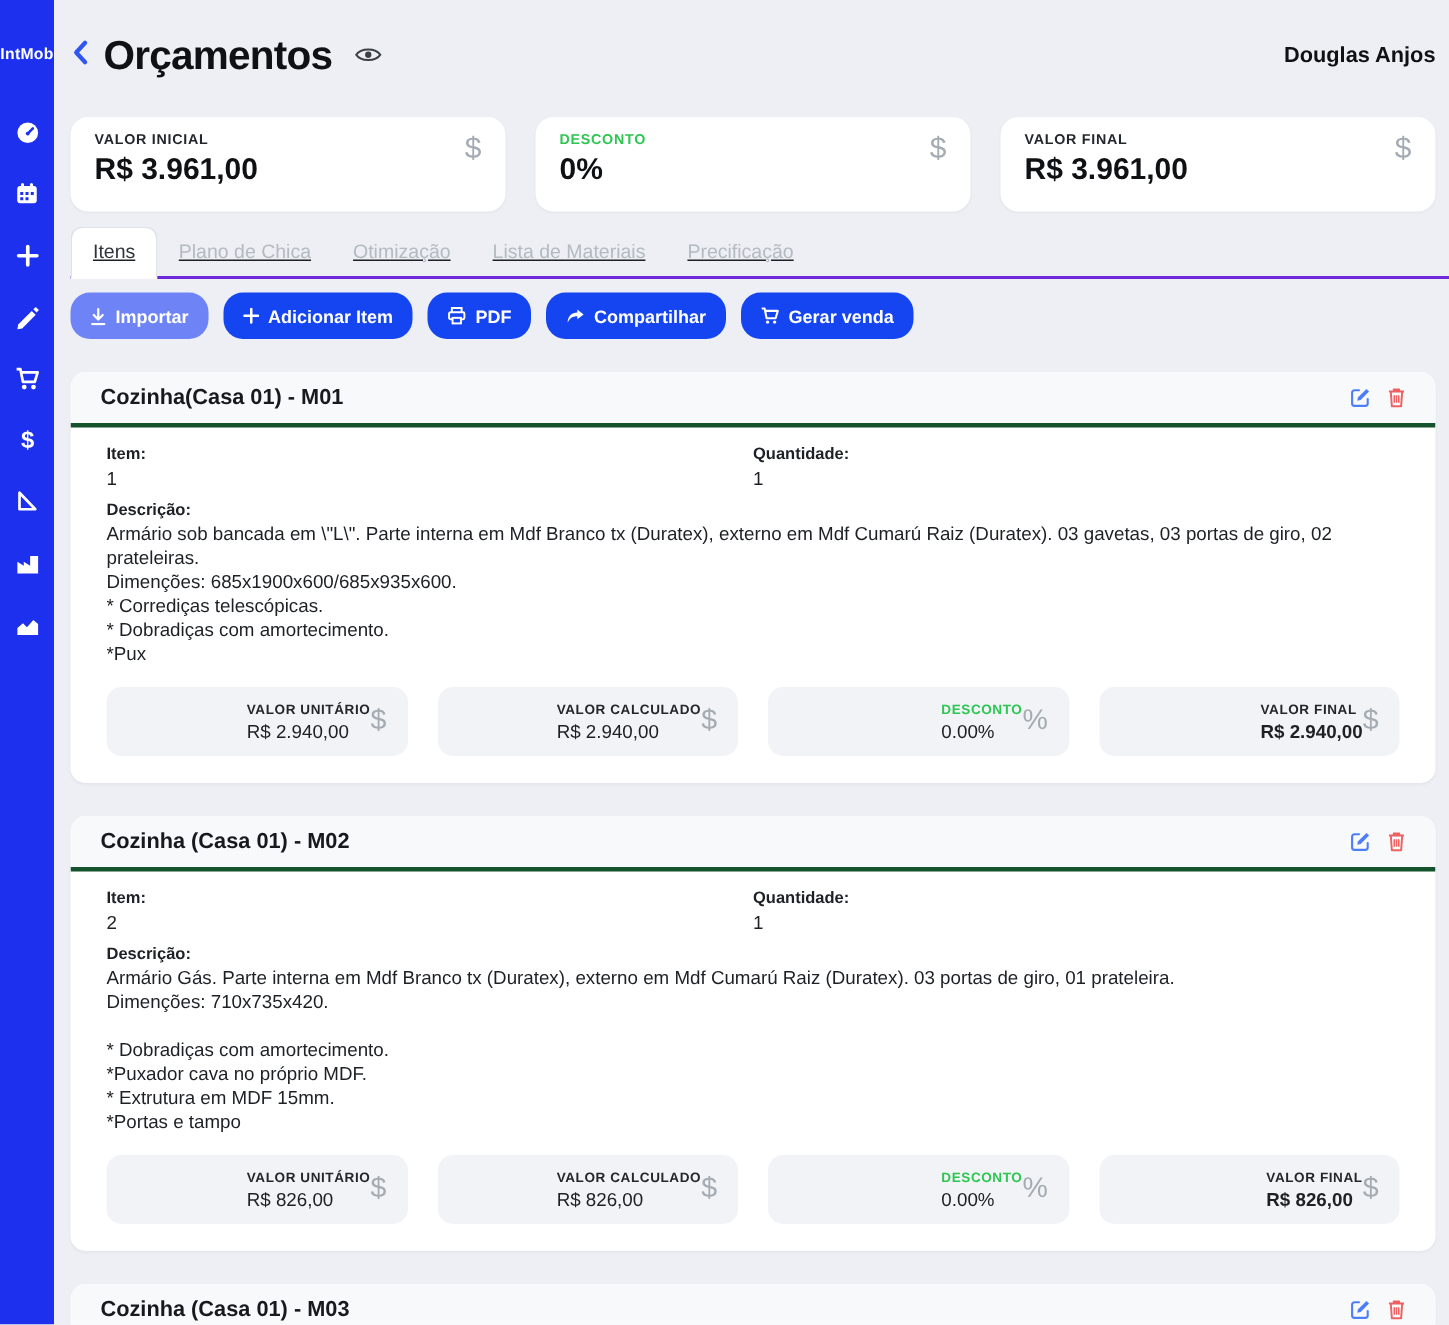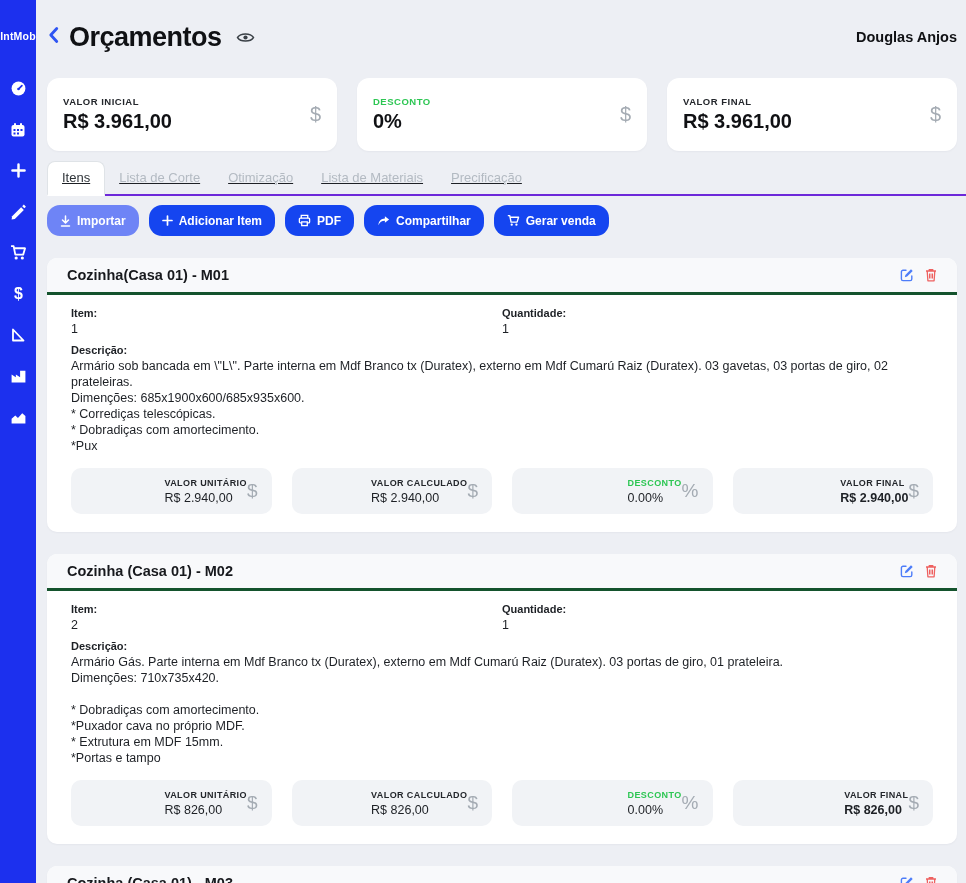--- a/index.html
+++ b/index.html
@@ -25,22 +25,22 @@
   .project-select { width:322px; height:34px; background:#fff; border:1px solid #e2e5ea;
     border-radius:17px; display:flex; align-items:center; justify-content:center;
     font-size:12.5px; color:#14161a; position:relative; cursor:pointer;
     box-shadow:0 1px 2px rgba(16,24,40,.04); }
   .project-select .sel-chev { position:absolute; right:13px; top:13px; }
   .edit-btn { width:37px; height:33px; border-radius:11px; background:#1545f0; border:none;
     margin-left:15px; display:flex; align-items:center; justify-content:center; cursor:pointer; }
   .user-name { font-size:14.5px; font-weight:700; color:#101114; }
   
   .cards-row { display:grid; grid-template-columns:repeat(3,1fr); gap:20px; margin-top:4px; }
-  .scard { background:#fff; border-radius:12px; height:73px; padding:10px 16px;
-    display:flex; justify-content:space-between; align-items:center;
+  .scard { background:#fff; border-radius:12px; height:63px; padding:10px 16px;
+    display:flex; justify-content:space-between; align-items:flex-start;
     box-shadow:0 1px 2px rgba(16,24,40,.04); }
   .scard-label { font-size:9.5px; font-weight:700; letter-spacing:.5px; color:#23262b; }
   .scard-label.green { color:#2dc653; }
   .scard-value { font-size:20px; font-weight:800; color:#101114; margin-top:3px; }
   .scard-glyph { font-size:20px; color:#a4abb3; }
   
   .tabs { margin-top:10px; display:flex; align-items:flex-end; border-bottom:2px solid #6d28d9; margin-right:-9px;text-decoration:underline; }
   .tab { padding:8px 14px 9px; font-size:13px; color:#b3bac2; cursor:pointer; }
   .tab.active { background:#fff; border:1px solid #dfe3e7; border-bottom:2px solid #fff;
     margin-bottom:-2px; border-radius:8px 8px 0 0; color:#2e3338; }
@@ -179,21 +179,21 @@
       <div>
         <div class="scard-label">VALOR FINAL</div>
         <div class="scard-value">R$ 3.961,00</div>
       </div>
       <div class="scard-glyph">$</div>
     </div>
   </div>
 
   <div class="tabs">
     <div class="tab active">Itens</div>
-    <div class="tab">Lista de Corte</div>
+    <div class="tab">Plano de Chica</div>
     <div class="tab">Otimização</div>
     <div class="tab">Lista de Materiais</div>
     <div class="tab">Precificação</div>
   </div>
 
   <div class="toolbar">
     <button class="btn light">
       <span class="bicon">
           <svg width="11" height="12" viewBox="0 0 11 12">
             <path d="M5.5 1 v6.5 M2.5 5 L5.5 8 L8.5 5" fill="none" stroke="#fff" stroke-width="1.5" stroke-linecap="round" stroke-linejoin="round"></path>

